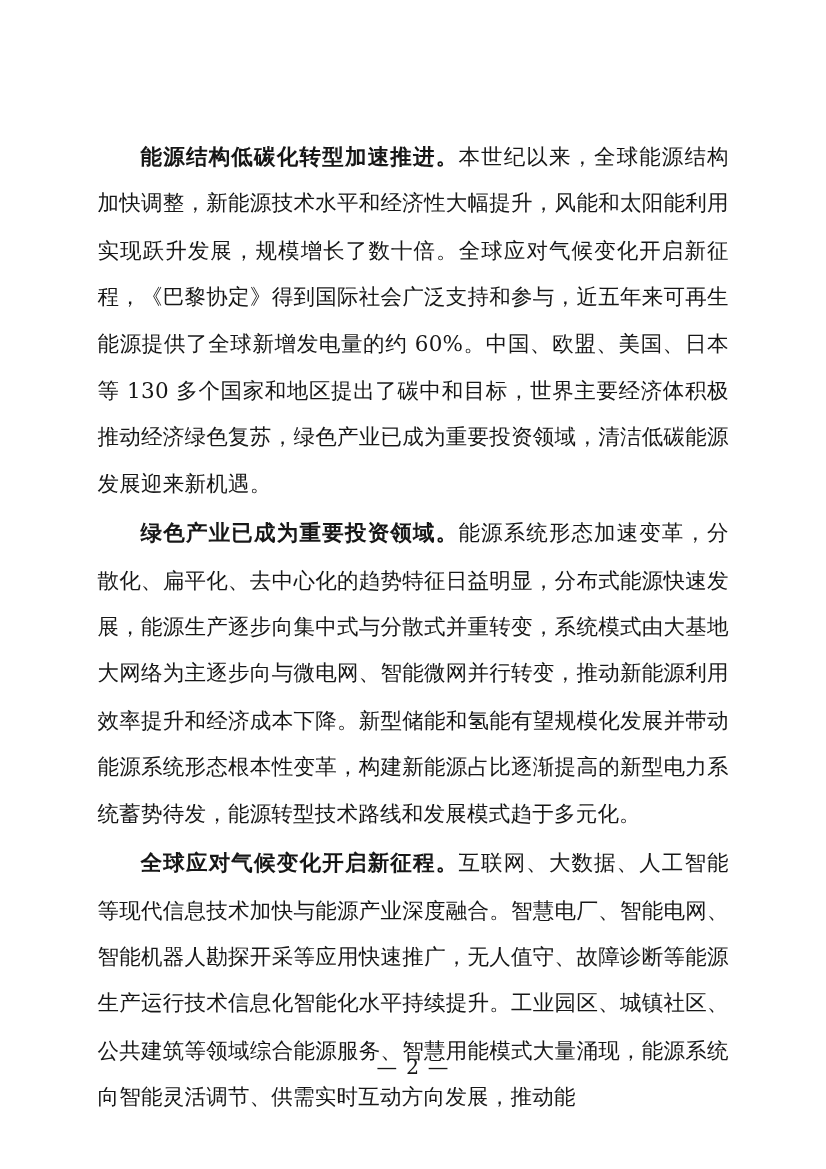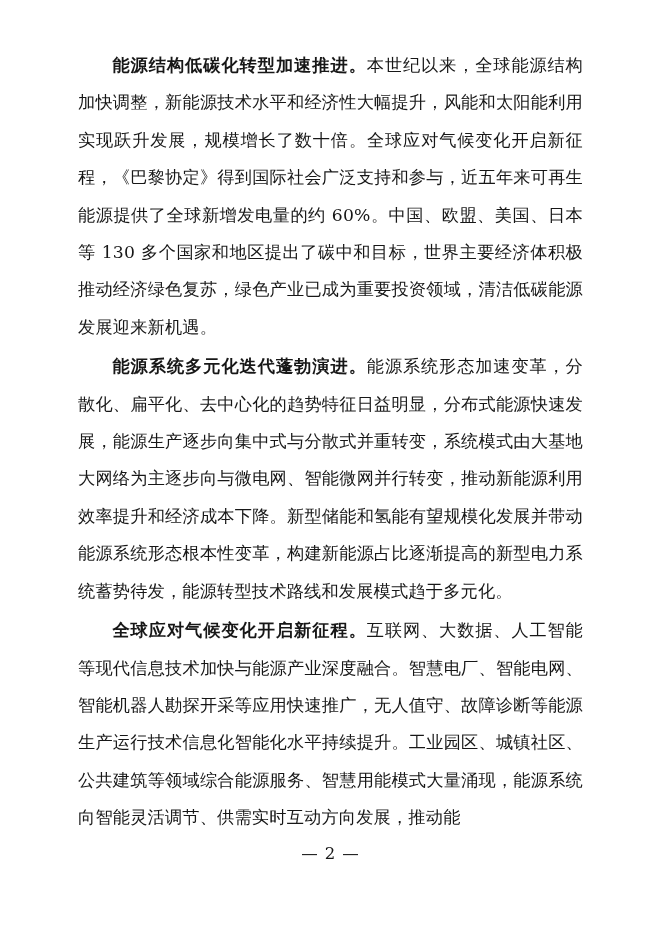--- a/index.html
+++ b/index.html
@@ -14,21 +14,21 @@
     color: #1a1a1a;
     position: relative;
     overflow: hidden;
   }
   .page {
     position: absolute;
     left: 0; top: 0;
     width: 661px;
     height: 935px;
     box-sizing: border-box;
-    padding: 47px 78px 60px 78px;
+    padding: 108px 78px 60px 78px;
   }
   .doc-body {
     width: 100%;
   }
   p.para {
     margin: 0 0 2px 0;
     text-indent: 2em;
     font-size: 17.2px;
     line-height: 37.4px;
     text-align: justify;
@@ -60,21 +60,21 @@
 <body>
 
 <div class="page">
   <div class="doc-body">
 
     <p class="para">
       <span class="lead">能源结构低碳化转型加速推进。</span><span>本世纪以来，全球能源结构加快调整，新能源技术水平和经济性大幅提升，风能和太阳能利用实现跃升发展，规模增长了数十倍。全球应对气候变化开启新征程，《巴黎协定》得到国际社会广泛支持和参与，近五年来可再生能源提供了全球新增发电量的约 60%。中国、欧盟、美国、日本等 130 多个国家和地区提出了碳中和目标，世界主要经济体积极推动经济绿色复苏，绿色产业已成为重要投资领域，清洁低碳能源发展迎来新机遇。</span>
     </p>
 
     <p class="para">
-      <span class="lead">能源系统多元化迭代蓬勃演进。</span><span>能源系统形态加速变革，分散化、扁平化、去中心化的趋势特征日益明显，分布式能源快速发展，能源生产逐步向集中式与分散式并重转变，系统模式由大基地大网络为主逐步向与微电网、智能微网并行转变，推动新能源利用效率提升和经济成本下降。新型储能和氢能有望规模化发展并带动能源系统形态根本性变革，构建新能源占比逐渐提高的新型电力系统蓄势待发，能源转型技术路线和发展模式趋于多元化。</span>
+      <span class="lead">绿色产业已成为重要投资领域。</span><span>能源系统形态加速变革，分散化、扁平化、去中心化的趋势特征日益明显，分布式能源快速发展，能源生产逐步向集中式与分散式并重转变，系统模式由大基地大网络为主逐步向与微电网、智能微网并行转变，推动新能源利用效率提升和经济成本下降。新型储能和氢能有望规模化发展并带动能源系统形态根本性变革，构建新能源占比逐渐提高的新型电力系统蓄势待发，能源转型技术路线和发展模式趋于多元化。</span>
     </p>
 
     <p class="para">
       <span class="lead">全球应对气候变化开启新征程。</span><span>互联网、大数据、人工智能等现代信息技术加快与能源产业深度融合。智慧电厂、智能电网、智能机器人勘探开采等应用快速推广，无人值守、故障诊断等能源生产运行技术信息化智能化水平持续提升。工业园区、城镇社区、公共建筑等领域综合能源服务、智慧用能模式大量涌现，能源系统向智能灵活调节、供需实时互动方向发展，推动能</span>
     </p>
 
   </div>
 
   <div class="page-number">
     <span class="dash">—</span><span>2</span><span class="dash">—</span>

